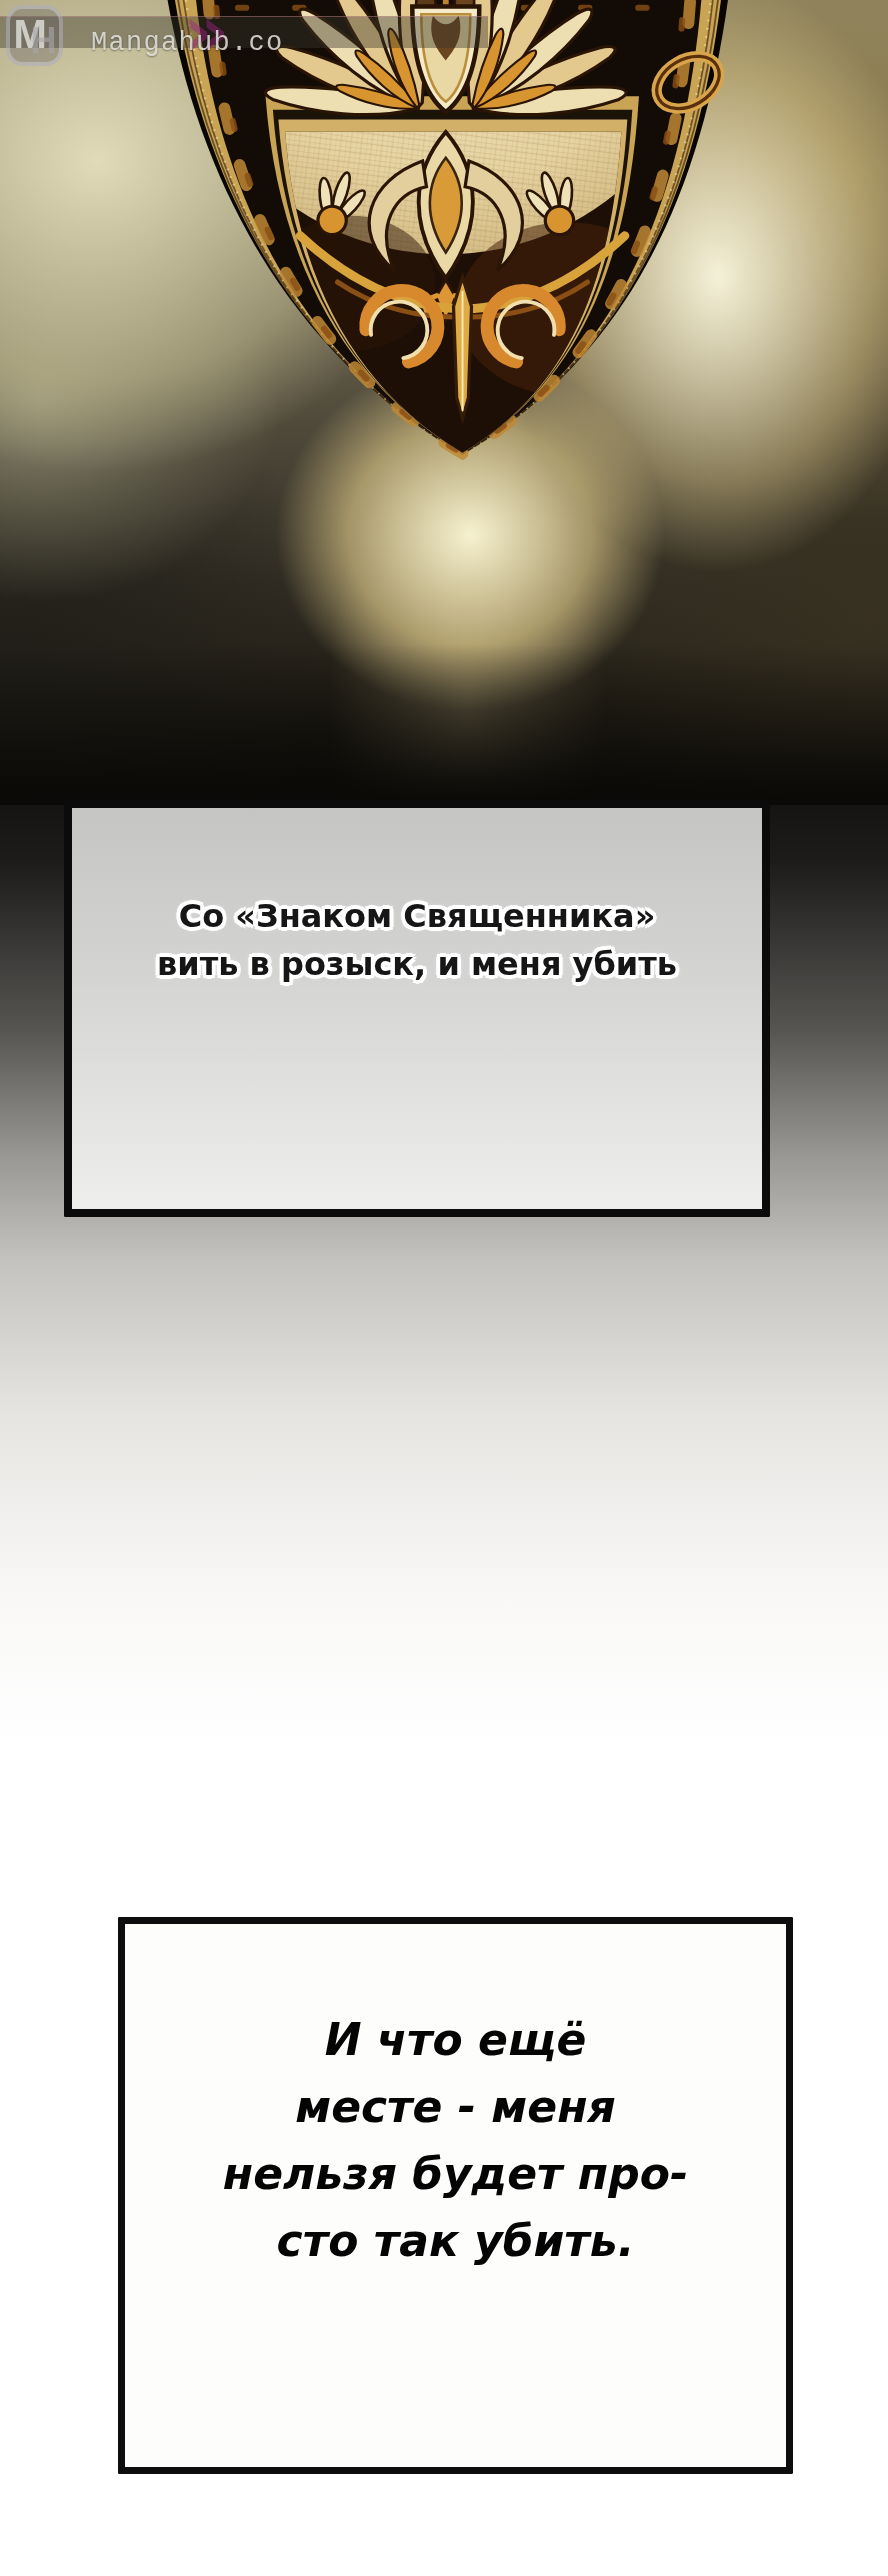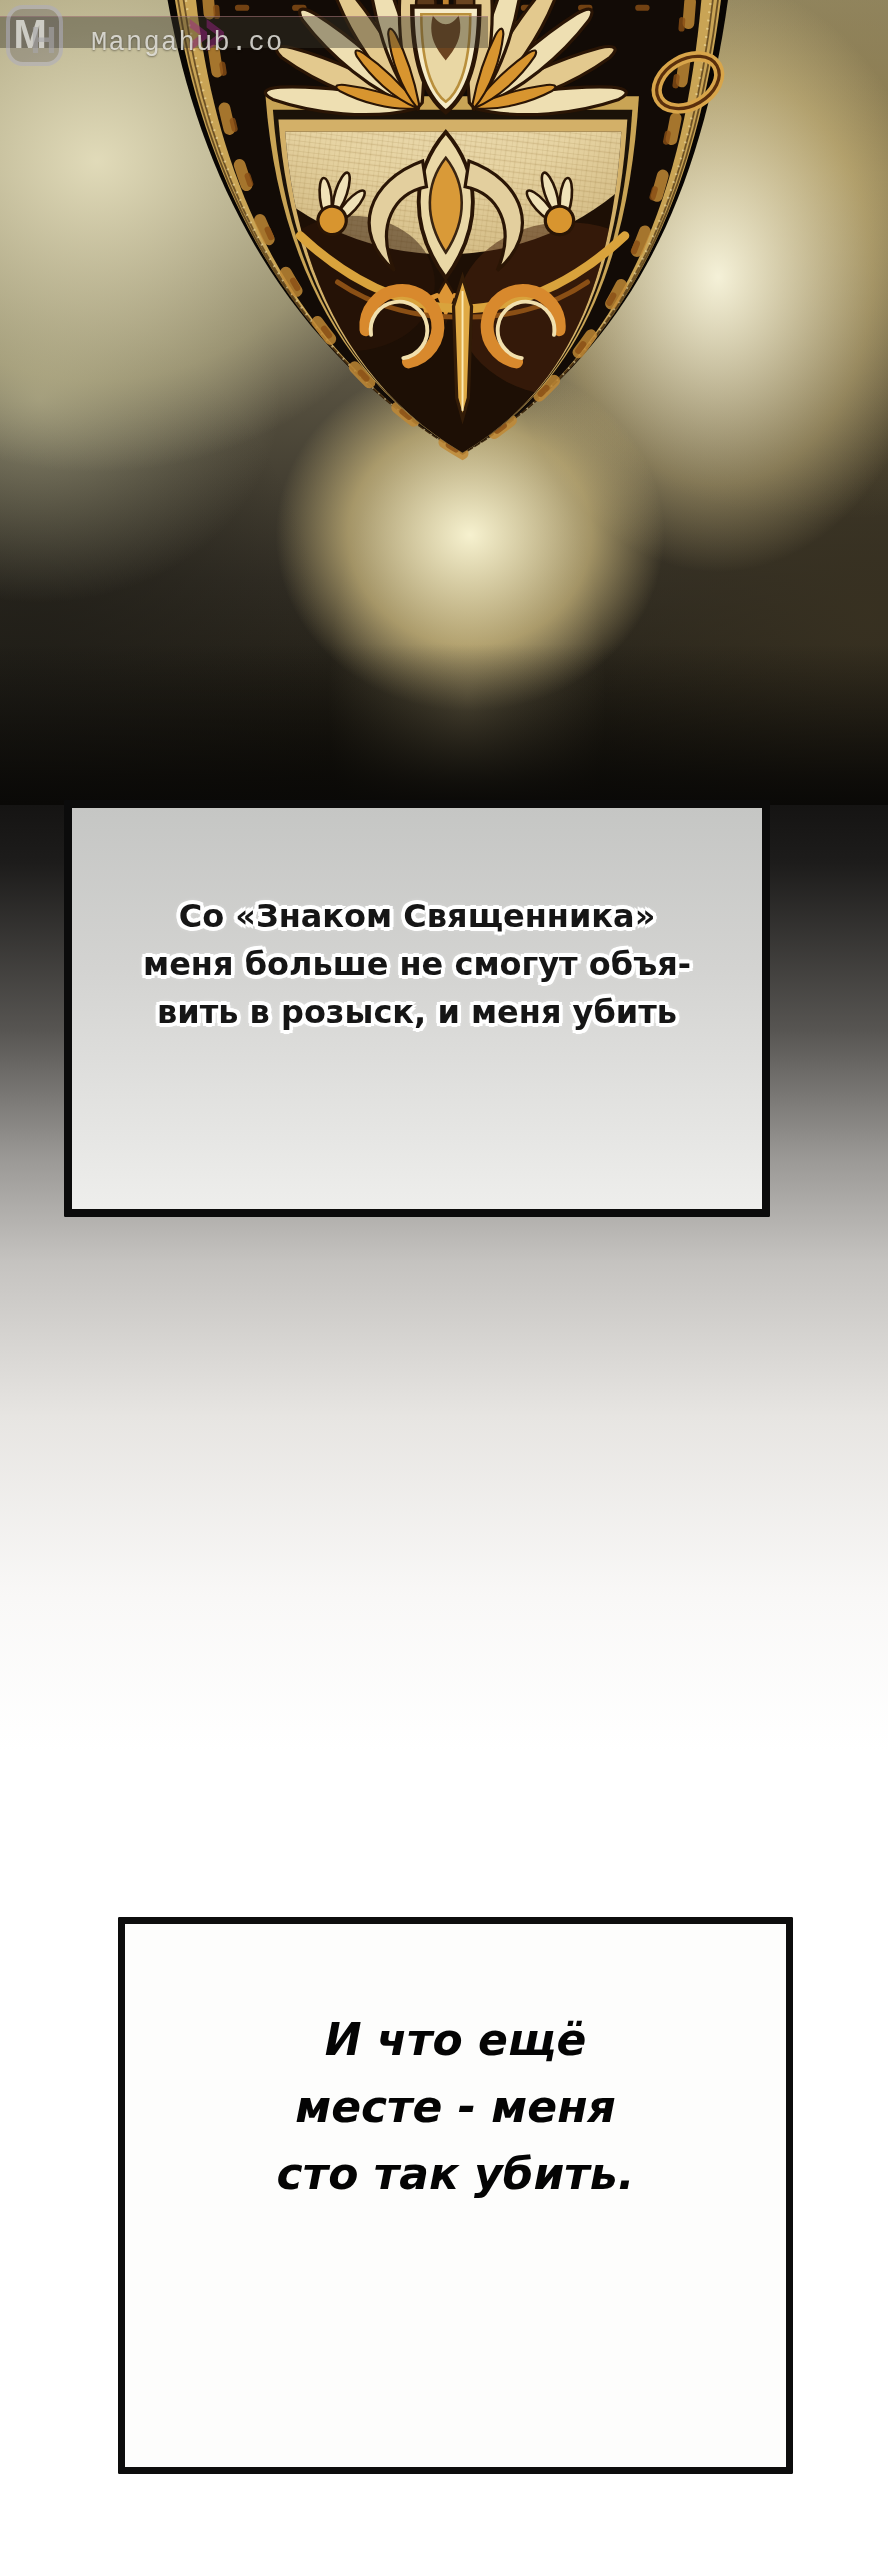--- a/index.html
+++ b/index.html
@@ -262,24 +262,24 @@
     <div class="wm-chevron">»</div>
     <div class="wm-text">Mangahub.co</div>
     <div class="wm-logo">
       <span class="m">M</span>
       <span class="h">H</span>
     </div>
   </div>
 
   <section class="panel panel1">
     <div class="line">Со «Знаком Священника»</div>
-    <div class="line">меня больше не смогут объя-</div>
     <div class="line">вить в розыск, и меня убить</div>
   </section>
 
   <section class="panel panel2">
     <div class="line">И что ещё</div>
     <div class="line">месте - меня</div>
+    <div class="line">нельзя будет про-</div>
     <div class="line">сто так убить.</div>
   </section>
 
 </div>
 
 
 </body></html>

